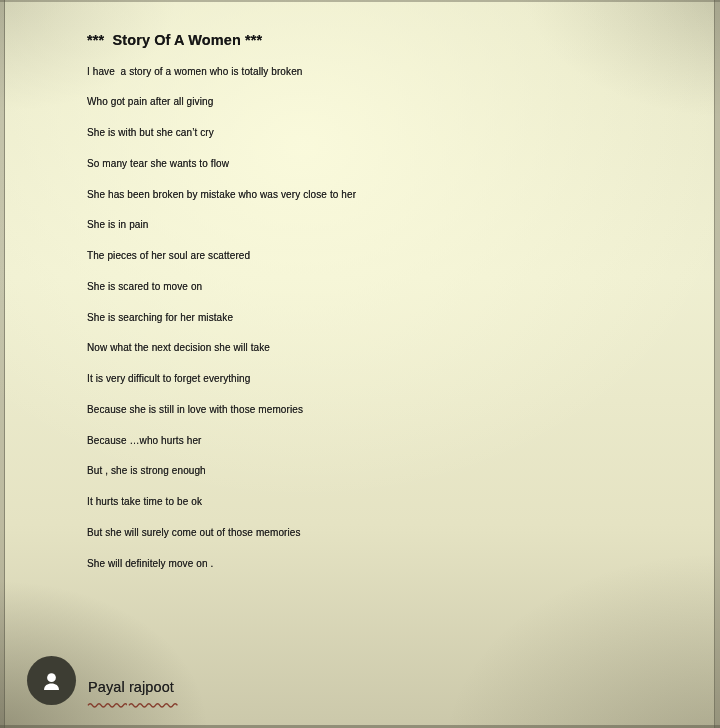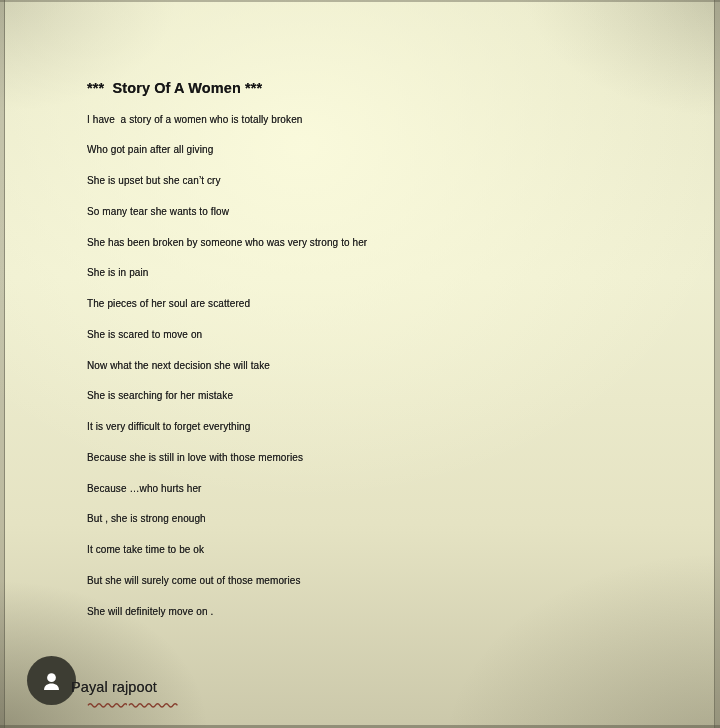--- a/index.html
+++ b/index.html
@@ -44,38 +44,37 @@
     font-size: 10px;
     color: #1F1F1F;
     white-space: pre;
     letter-spacing: 0.1px;
     text-shadow: 0 0 0.4px rgba(31,31,31,0.75);
   }
   .title {
     font-weight: bold;
     font-size: 14.5px;
     color: #161616;
-    margin-top: 48px;
   }
   .avatar {
     position: absolute;
     left: 27px;
     top: 656px;
     width: 49px;
     height: 49px;
     border-radius: 50%;
     background: #3D3D33;
     display: flex;
     align-items: center;
     justify-content: center;
   }
   .avatar svg { display: block; }
   .author {
     position: absolute;
-    left: 71px;
+    left: 88px;
     top: 679px;
     font-size: 14.5px;
     color: #1F1F1F;
     white-space: pre;
     letter-spacing: 0.1px;
     text-shadow: 0 0 0.4px rgba(31,31,31,0.75);
   }
   .squiggle-a { position: absolute; left: 87px;  top: 694px; }
   .squiggle-b { position: absolute; left: 128px; top: 694px; }
 </style>
@@ -87,33 +86,33 @@
   <div class="edge line-left"></div>
   <div class="edge line-right"></div>
   <div class="edge edge-right"></div>
   <div class="edge edge-top"></div>
   <div class="edge edge-bottom"></div>
 
   <div class="poem">
     <div class="line title">***  Story Of A Women ***</div>
     <div class="line">I have  a story of a women who is totally broken</div>
     <div class="line">Who got pain after all giving</div>
-    <div class="line">She is upset but she can’t cry</div>
+    <div class="line">She is with but she can’t cry</div>
     <div class="line">So many tear she wants to flow</div>
-    <div class="line">She has been broken by someone who was very strong to her</div>
+    <div class="line">She has been broken by mistake who was very close to her</div>
     <div class="line">She is in pain</div>
     <div class="line">The pieces of her soul are scattered</div>
     <div class="line">She is scared to move on</div>
+    <div class="line">She is searching for her mistake</div>
     <div class="line">Now what the next decision she will take</div>
-    <div class="line">She is searching for her mistake</div>
     <div class="line">It is very difficult to forget everything</div>
     <div class="line">Because she is still in love with those memories</div>
     <div class="line">Because …who hurts her</div>
     <div class="line">But , she is strong enough</div>
-    <div class="line">It come take time to be ok</div>
+    <div class="line">It hurts take time to be ok</div>
     <div class="line">But she will surely come out of those memories</div>
     <div class="line">She will definitely move on .</div>
   </div>
 
   <div class="avatar">
     <span>
       <svg width="27" height="27" viewBox="0 0 24 24" style="transform: translateY(1px);">
         <circle cx="12" cy="8.6" r="3.9" fill="#FFFFFF"></circle>
         <path d="M5.4 19.2 c0-3.5 3.0-5.4 6.6-5.4 s6.6 1.9 6.6 5.4 v0.3 H5.4 z" fill="#FFFFFF"></path>
       </svg>

